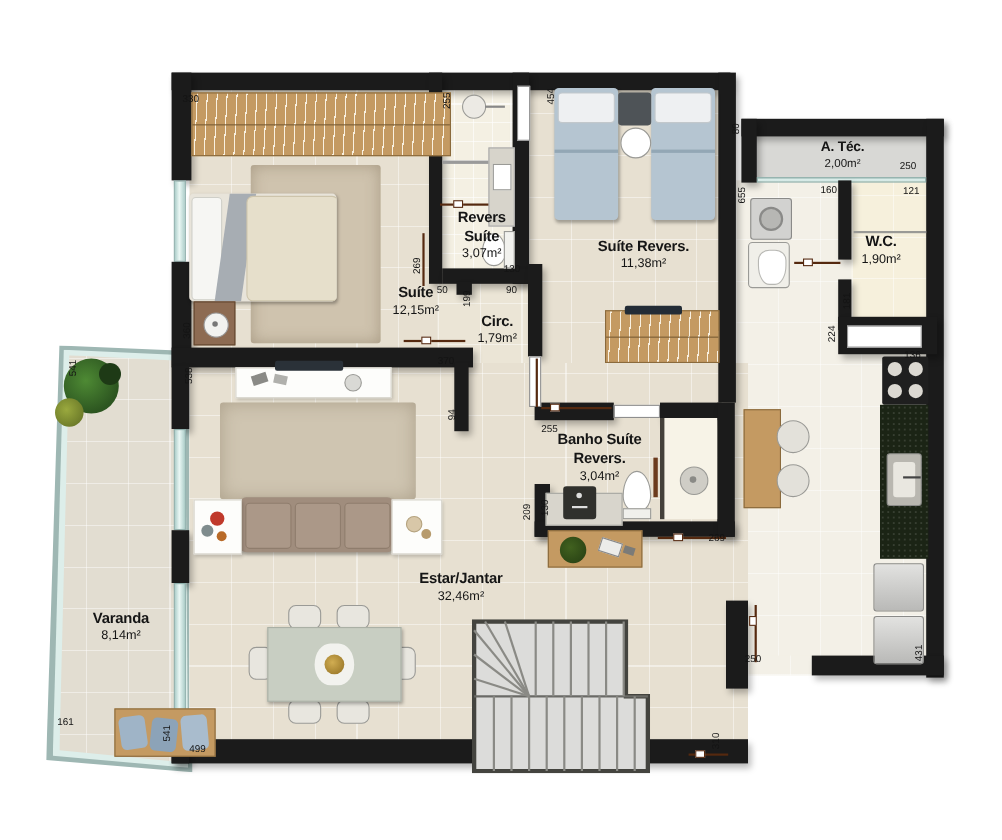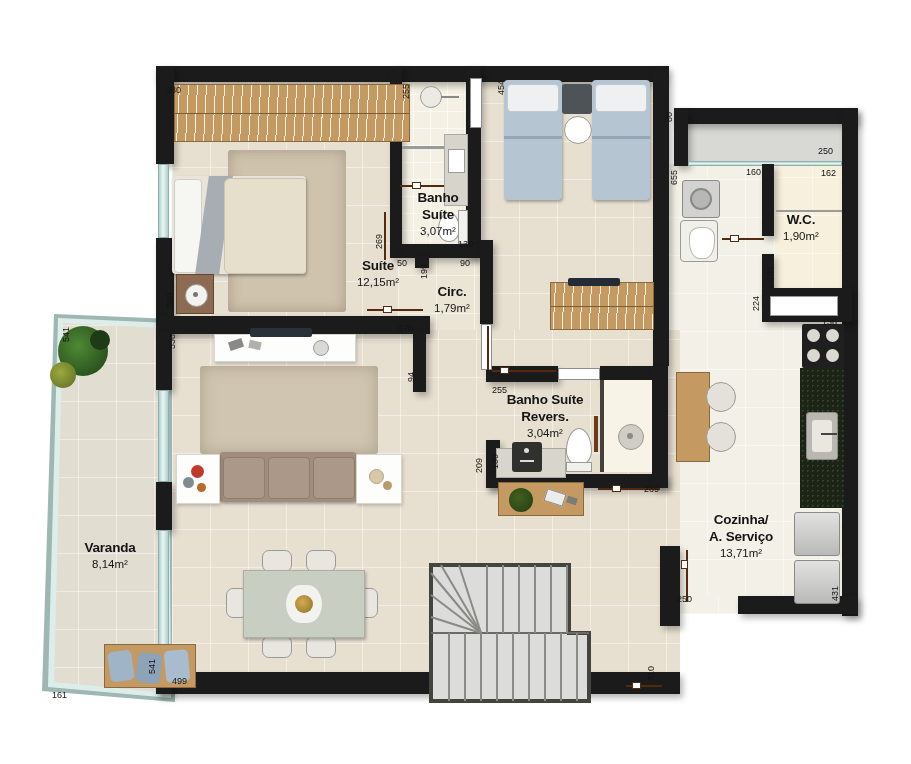--- a/index.html
+++ b/index.html
@@ -257,71 +257,78 @@
   <div class="dimbox" style="left:730px;top:235px"></div>
   <div class="dimline" style="left:626px;top:685px;width:36px;height:2px"></div>
   <div class="dimbox" style="left:632px;top:682px"></div>
 
   <span class="dim" style="left:166px;top:86px">330</span>
   <span class="dim v" style="left:402px;top:84px">255</span>
   <span class="dim v" style="left:497px;top:80px">454</span>
   <span class="dim v" style="left:665px;top:112px">80</span>
   <span class="dim" style="left:818px;top:147px">250</span>
   <span class="dim" style="left:746px;top:168px">160</span>
-  <span class="dim" style="left:821px;top:169px">162</span>
+  <span class="dim" style="left:821px;top:169px">121</span>
   <span class="dim v" style="left:670px;top:170px">655</span>
   <span class="dim v" style="left:766px;top:266px">181</span>
   <span class="dim v" style="left:752px;top:296px">224</span>
   <span class="dim" style="left:822px;top:318px">136</span>
   <span class="dim v" style="left:375px;top:234px">269</span>
   <span class="dim" style="left:458px;top:240px">130</span>
   <span class="dim" style="left:397px;top:259px">50</span>
   <span class="dim v" style="left:420px;top:264px">199</span>
   <span class="dim" style="left:460px;top:259px">90</span>
   <span class="dim v" style="left:166px;top:293px">360</span>
   <span class="dim v" style="left:168px;top:334px">538</span>
   <span class="dim" style="left:398px;top:324px">370</span>
   <span class="dim v" style="left:407px;top:372px">94</span>
   <span class="dim" style="left:492px;top:386px">255</span>
   <span class="dim v" style="left:491px;top:454px">130</span>
   <span class="dim v" style="left:475px;top:458px">209</span>
   <span class="dim" style="left:644px;top:485px">269</span>
   <span class="dim" style="left:677px;top:595px">250</span>
   <span class="dim v" style="left:831px;top:586px">431</span>
   <span class="dim v" style="left:647px;top:666px">310</span>
-  <span class="dim" style="left:52px;top:691px">161</span>
+  <span class="dim" style="left:52px;top:652px">161</span>
   <span class="dim v" style="left:62px;top:327px">541</span>
   <span class="dim v" style="left:148px;top:659px">541</span>
   <span class="dim" style="left:172px;top:677px">499</span>
 
   <div class="rlabel" style="left:328px;top:258px;width:100px">
     <div class="rname">Suíte</div>
     <div class="rarea">12,15m²</div>
   </div>
   <div class="rlabel" style="left:397px;top:190px;width:82px">
-    <div class="rname">Banho
+    <div class="rname">Revers
 Suíte</div>
     <div class="rarea">3,07m²</div>
+  </div>
+  <div class="rlabel" style="left:525px;top:216px;width:120px">
+    <div class="rname">Suíte Revers.</div>
+    <div class="rarea">11,38m²</div>
   </div>
   <div class="rlabel" style="left:412px;top:284px;width:80px">
     <div class="rname">Circ.</div>
     <div class="rarea">1,79m²</div>
   </div>
   <div class="rlabel" style="left:485px;top:392px;width:120px">
     <div class="rname">Banho Suíte
 Revers.</div>
     <div class="rarea">3,04m²</div>
   </div>
+  <div class="rlabel" style="left:716px;top:126px;width:100px">
+    <div class="rname" style="font-size:12.5px">A. Téc.</div>
+    <div class="rarea" style="font-size:10.5px">2,00m²</div>
+  </div>
   <div class="rlabel" style="left:770px;top:212px;width:62px">
     <div class="rname">W.C.</div>
     <div class="rarea">1,90m²</div>
   </div>
-  <div class="rlabel" style="left:686px;top:512px;width:110px">
-    <div class="rname">Cozinha/
-A. Serviço</div>
-    <div class="rarea">13,71m²</div>
-  </div>
-  <div class="rlabel" style="left:60px;top:540px;width:100px">
+  <div class="rlabel" style="left:359px;top:518px;width:120px">
+    <div class="rname">Estar/Jantar</div>
+    <div class="rarea">32,46m²</div>
+  </div>
+  <div class="rlabel" style="left:60px;top:554px;width:100px">
     <div class="rname">Varanda</div>
     <div class="rarea">8,14m²</div>
   </div>
 
 </div>
 
 </body></html>

